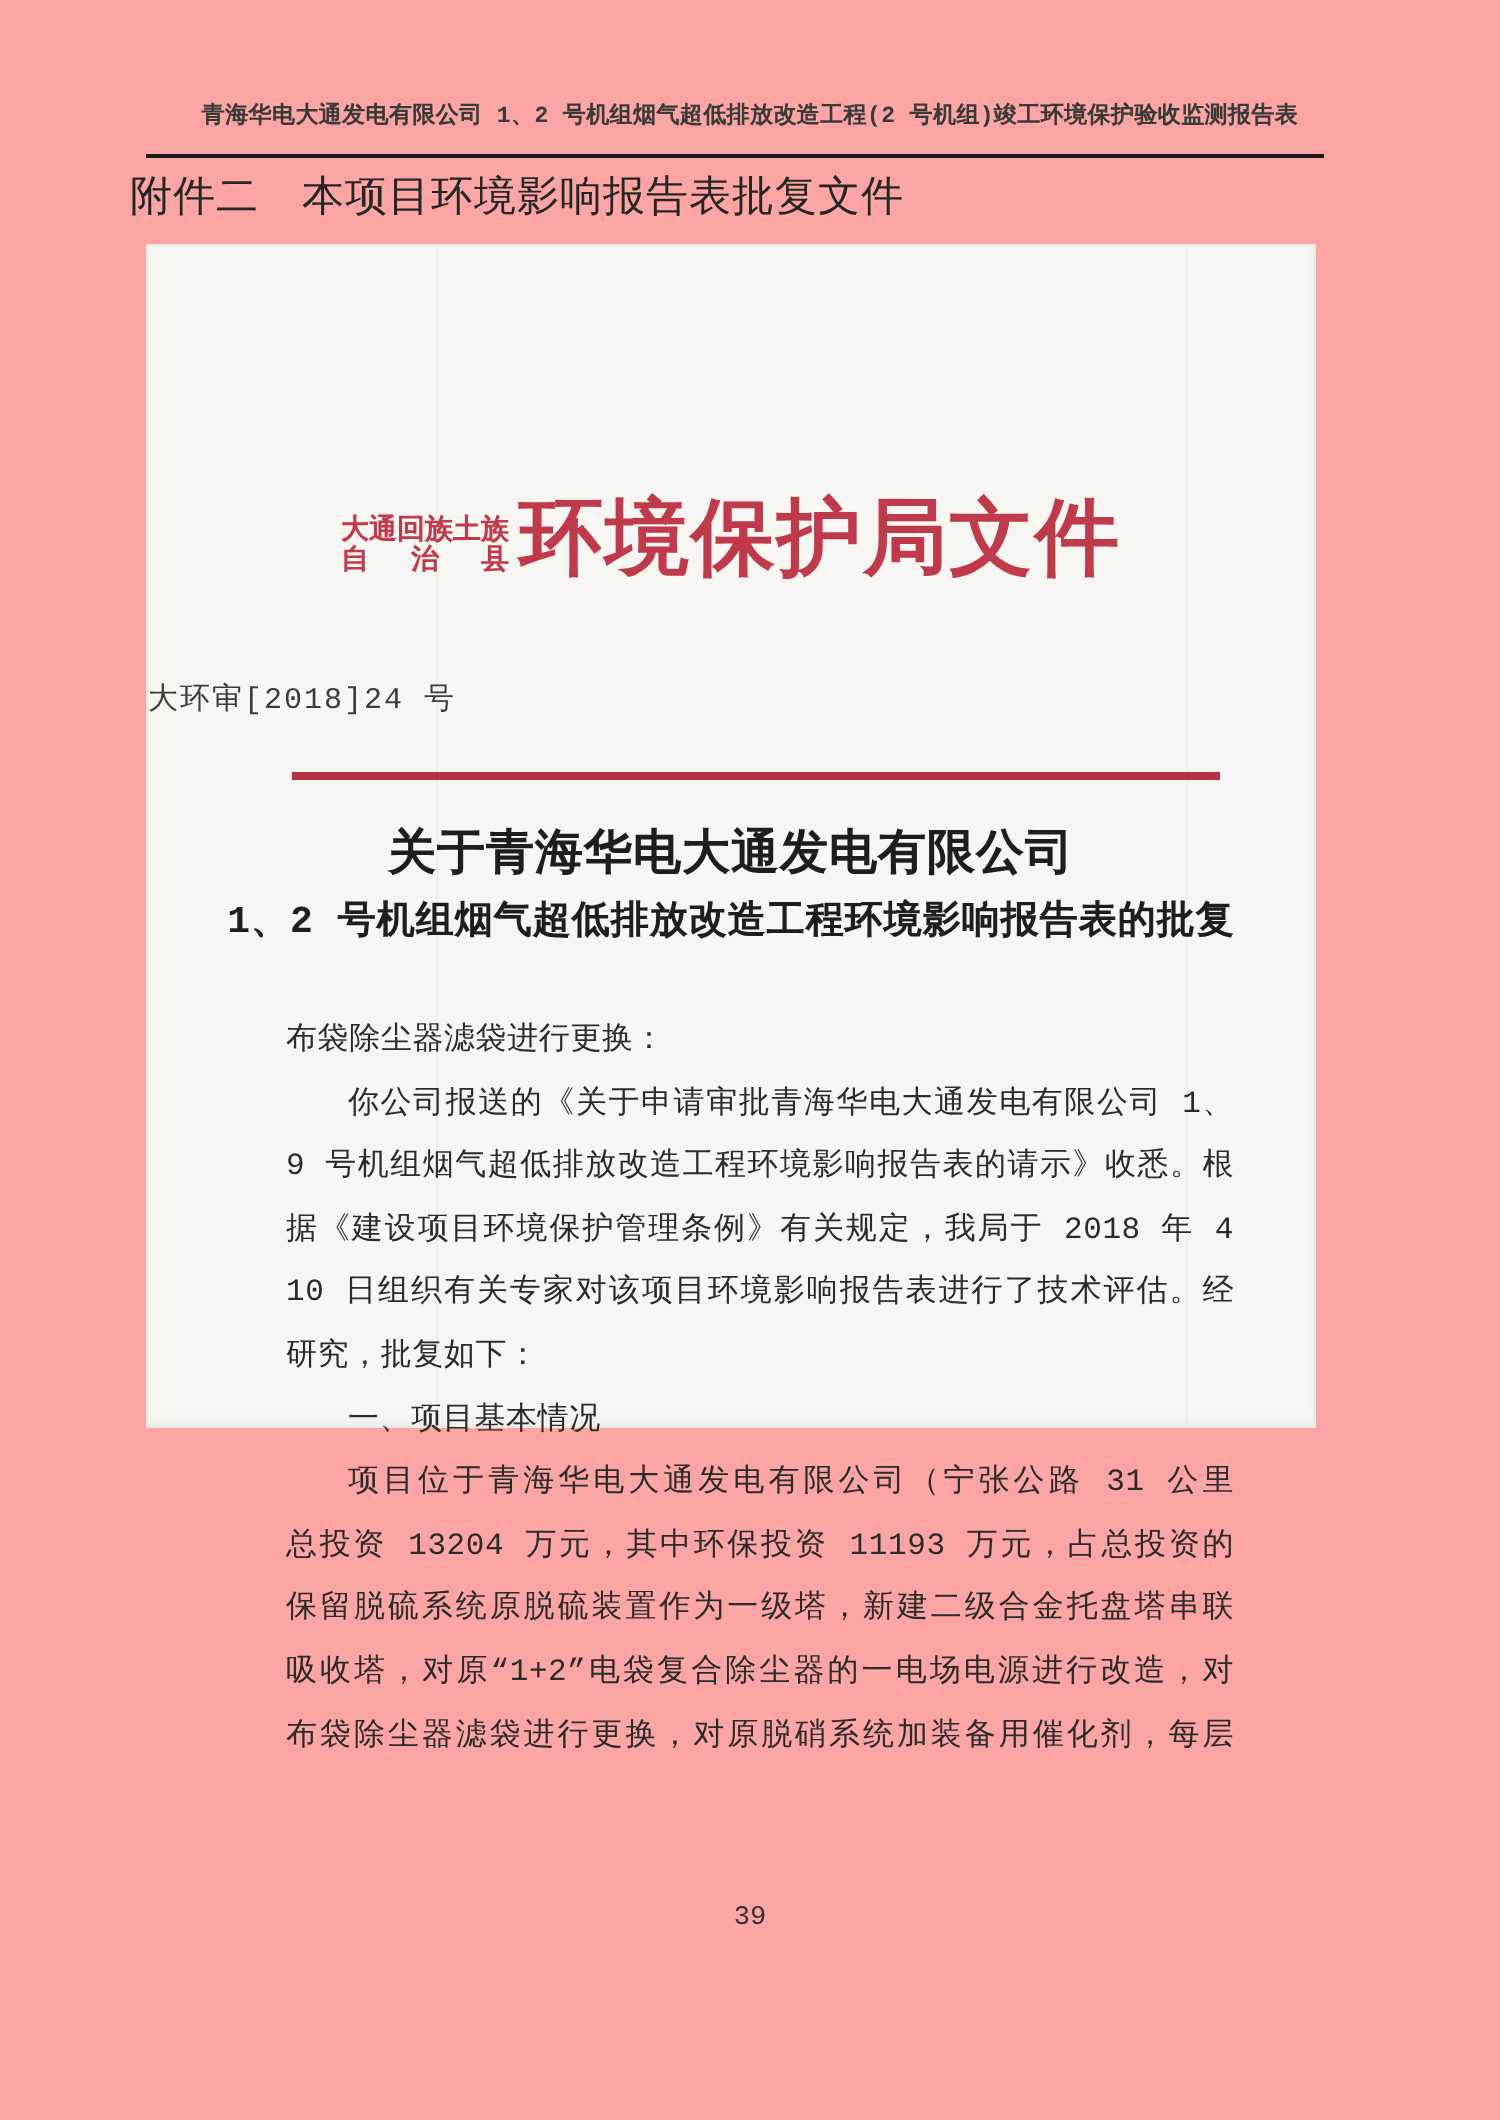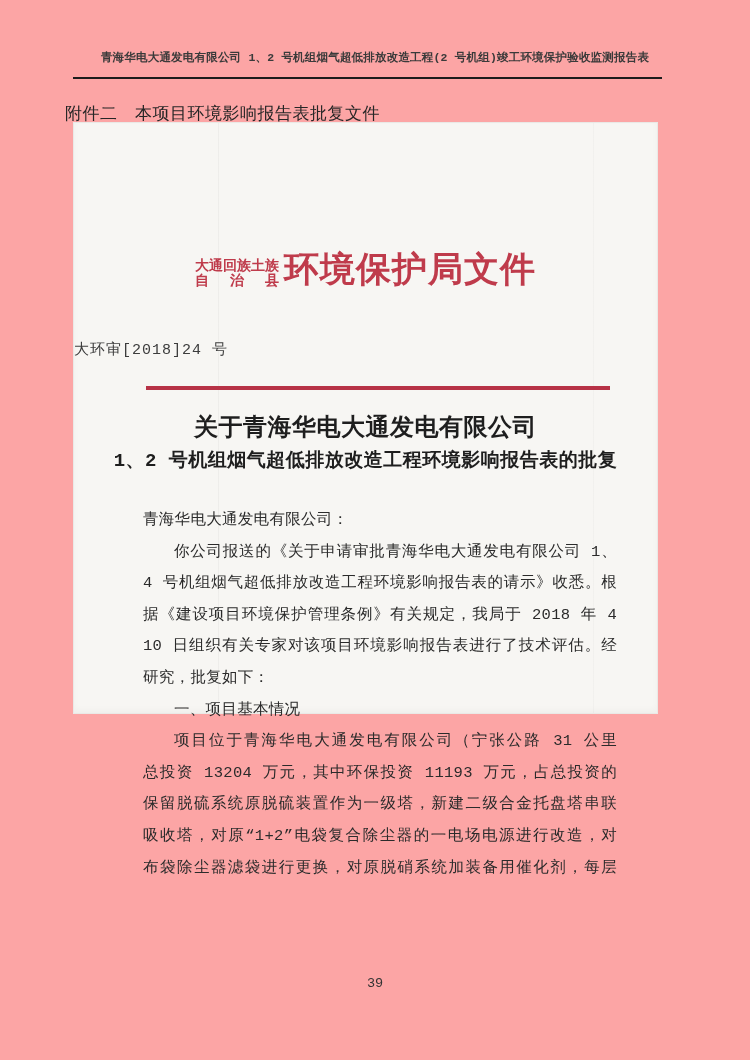--- a/index.html
+++ b/index.html
@@ -24,28 +24,28 @@
     letter-spacing: 0.2px;
   }
   .report-header-rule {
     position: absolute;
     top: 77px; left: 73px;
     width: 589px; height: 2px;
     background: #1c1c1c;
   }
   .attachment-line {
     position: absolute;
-    top: 102px; left: 65px;
-    font-size: 17px;
+    top: 84px; left: 65px;
+    font-size: 21px;
     color: #262626;
     letter-spacing: 0.5px;
   }
   .page-number {
     position: absolute;
-    top: 976px; left: 0; right: 0;
+    top: 952px; left: 0; right: 0;
     text-align: center;
     font-size: 13.5px;
     color: #333;
   }
   
   .scan {
     position: absolute;
     top: 122px; left: 73px;
     width: 585px; height: 592px;
     background:
@@ -68,21 +68,21 @@
     margin-top: 4px;
   }
   .letterhead .org-small div {
     font-size: 14px;
     font-weight: bold;
     line-height: 15px;
     text-align: justify;
     text-align-last: justify;
   }
   .letterhead .org-big {
-    font-size: 35px;
+    font-size: 42px;
     font-weight: bold;
     letter-spacing: 1px;
     line-height: 46px;
     white-space: nowrap;
   }
   .red-text { color: #bf3b4b; }
   .doc-number {
     position: absolute;
     top: 217px; left: 0; right: 0;
     font-size: 15px;
@@ -145,23 +145,23 @@
     <div class="doc-number">大环审[2018]24 号</div>
 
     <div class="red-rule"></div>
 
     <div class="doc-title">
       <div class="t1">关于青海华电大通发电有限公司</div>
       <div class="t2">1、2 号机组烟气超低排放改造工程环境影响报告表的批复</div>
     </div>
 
     <div class="body-block">
-      <div class="bl">青海华电大通发电有限公司：</div>
+      <div class="bl">布袋除尘器滤袋进行更换：</div>
       <div class="bl fill ind">你公司报送的《关于申请审批青海华电大通发电有限公司 1、</div>
-      <div class="bl fill">4 号机组烟气超低排放改造工程环境影响报告表的请示》收悉。根</div>
+      <div class="bl fill">9 号机组烟气超低排放改造工程环境影响报告表的请示》收悉。根</div>
       <div class="bl fill">据《建设项目环境保护管理条例》有关规定，我局于 2018 年 4 月</div>
       <div class="bl fill">10 日组织有关专家对该项目环境影响报告表进行了技术评估。经</div>
       <div class="bl">研究，批复如下：</div>
       <div class="bl ind">一、项目基本情况</div>
       <div class="bl fill ind">项目位于青海华电大通发电有限公司（宁张公路 31 公里处），</div>
       <div class="bl fill">总投资 13204 万元，其中环保投资 11193 万元，占总投资的 84.77%。</div>
       <div class="bl fill">保留脱硫系统原脱硫装置作为一级塔，新建二级合金托盘塔串联</div>
       <div class="bl fill">吸收塔，对原“1+2”电袋复合除尘器的一电场电源进行改造，对</div>
       <div class="bl fill">布袋除尘器滤袋进行更换，对原脱硝系统加装备用催化剂，每层</div>
     </div>

